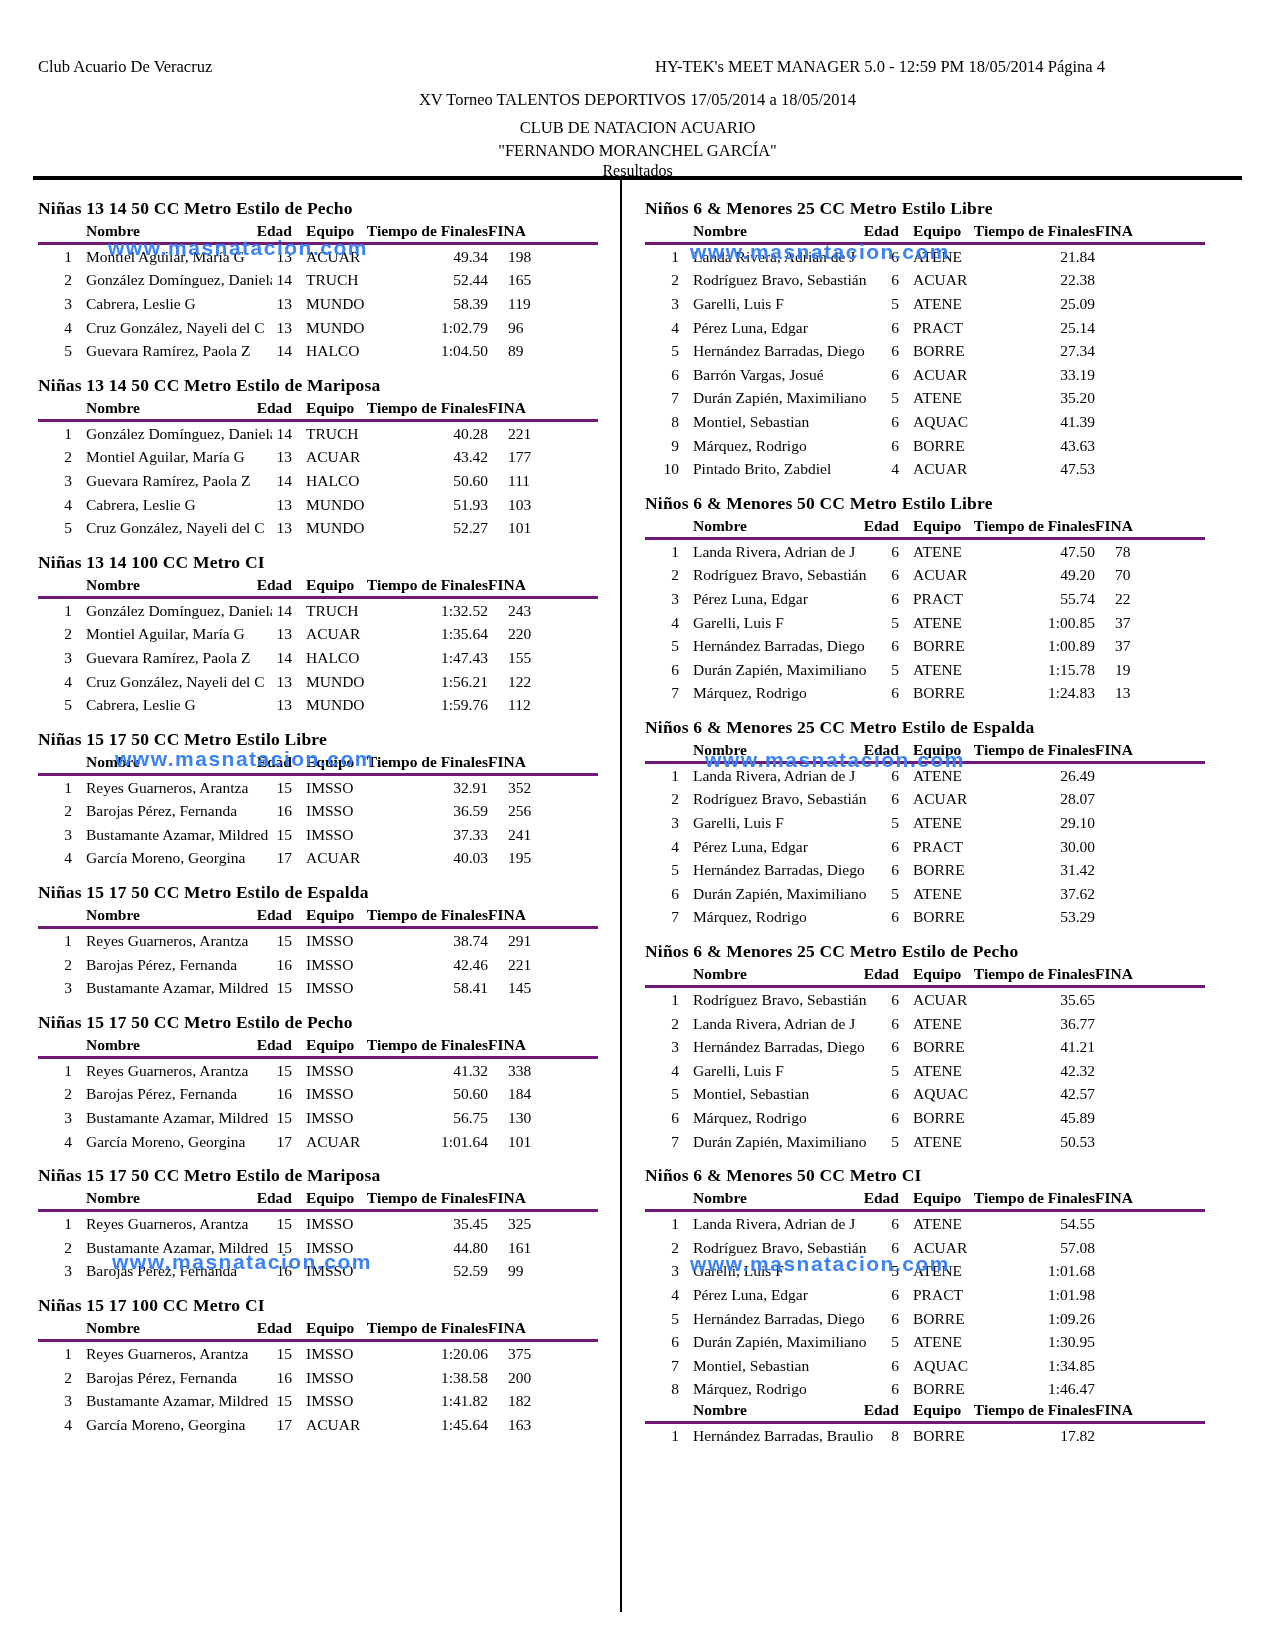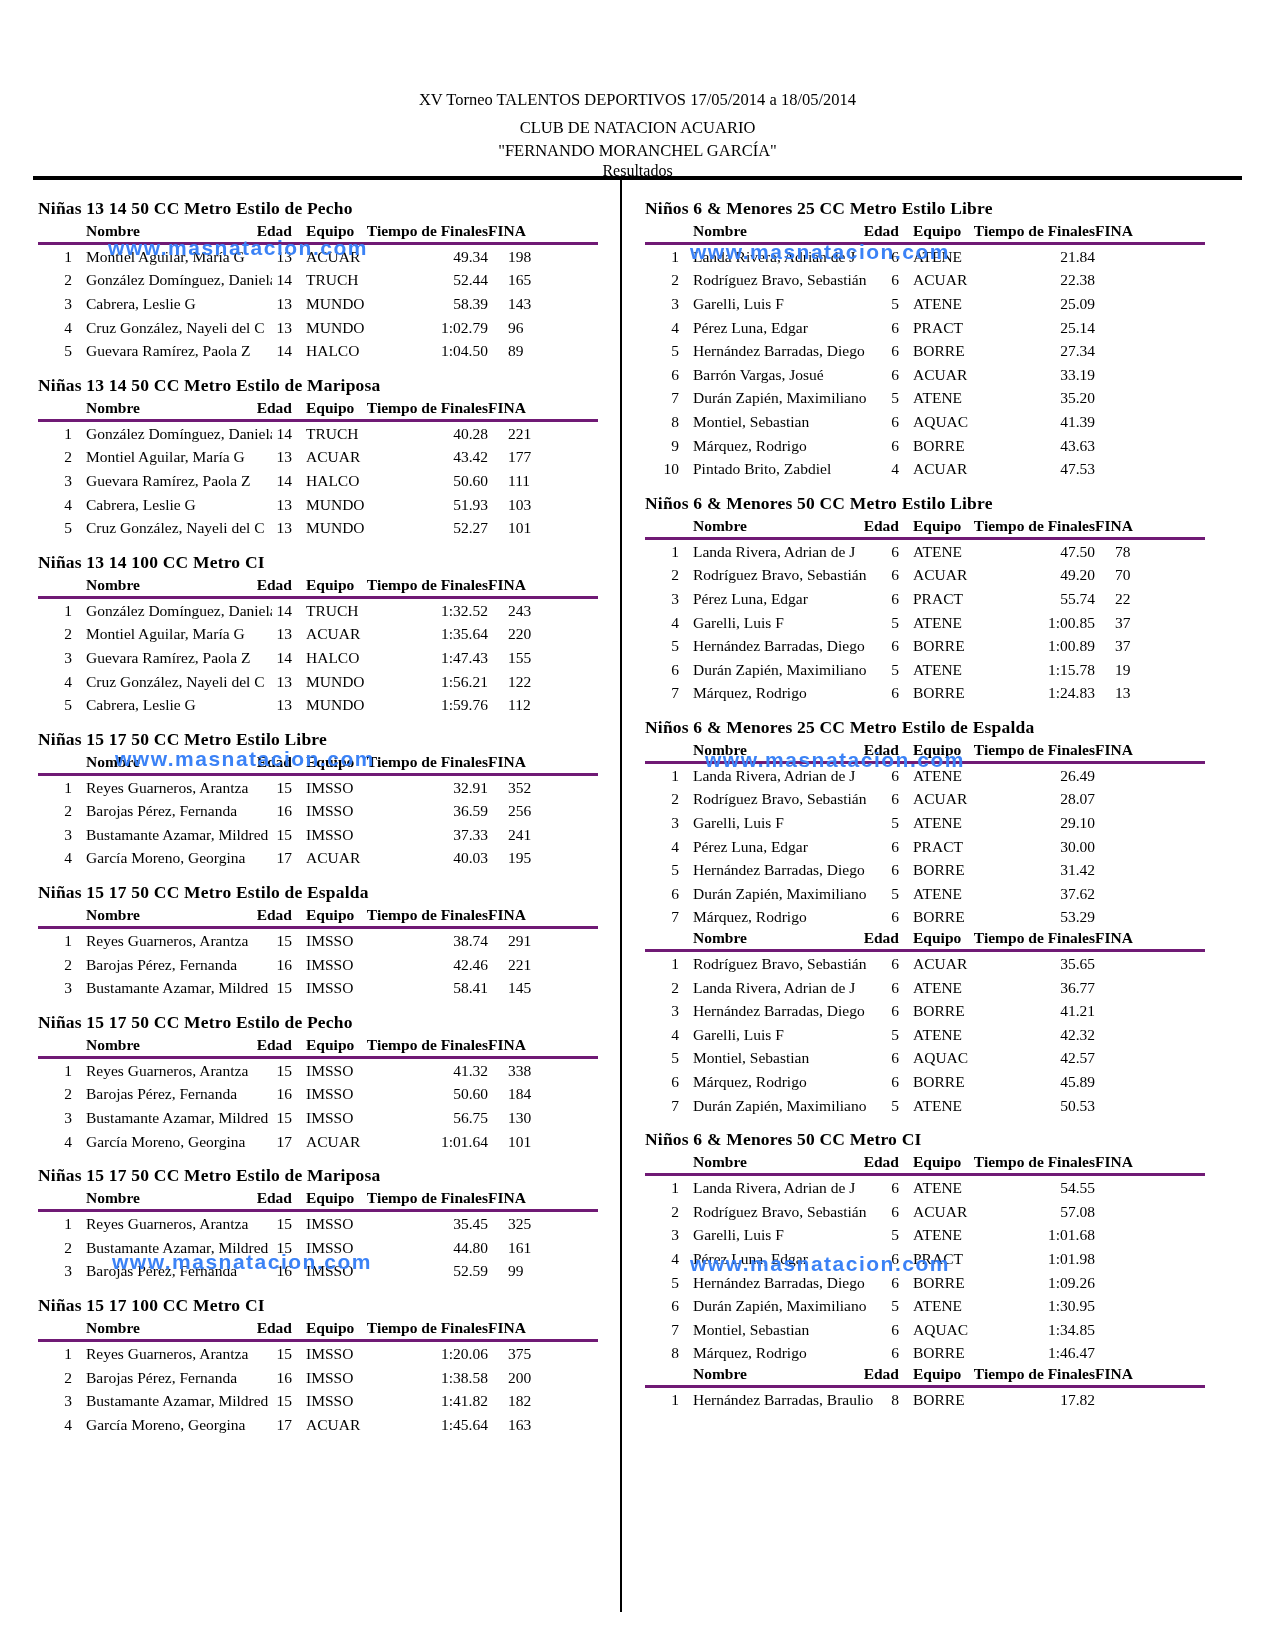--- a/index.html
+++ b/index.html
@@ -40,20 +40,24 @@
   .c-time{width:118px;padding-right:20px;text-align:right;flex:none;}
   .c-fina{width:90px;flex:none;}
 
   .watermark{position:absolute;font-family:"Liberation Sans", sans-serif;font-size:21px;font-weight:bold;color:#3b82f6;letter-spacing:1.5px;white-space:nowrap;pointer-events:none;}
 </style>
 </head>
 <body>
 
 <div class="page">
 
+  <div class="line-club-mgr">
+    <span>Club Acuario De Veracruz</span>
+    <span class="mgr">HY-TEK's MEET MANAGER 5.0 - 12:59 PM  18/05/2014  Página 4</span>
+  </div>
 
   <div class="center-line t-title">XV  Torneo TALENTOS DEPORTIVOS   17/05/2014 a 18/05/2014</div>
   <div class="center-line t-sub1">CLUB DE NATACION ACUARIO</div>
   <div class="center-line t-sub2">"FERNANDO MORANCHEL GARCÍA"</div>
   <div class="center-line t-res">Resultados</div>
 
   <div class="top-rule"></div>
   <div class="v-rule"></div>
 
   <div class="col" id="col-left">
@@ -82,21 +86,21 @@
           <span class="c-team">TRUCH</span>
           <span class="c-time">52.44</span>
           <span class="c-fina">165</span>
         </div>
         <div class="row">
           <span class="c-place">3</span>
           <span class="c-name">Cabrera, Leslie G</span>
           <span class="c-age">13</span>
           <span class="c-team">MUNDO</span>
           <span class="c-time">58.39</span>
-          <span class="c-fina">143</span>
+          <span class="c-fina">119</span>
         </div>
         <div class="row">
           <span class="c-place">4</span>
           <span class="c-name">Cruz González, Nayeli del C</span>
           <span class="c-age">13</span>
           <span class="c-team">MUNDO</span>
           <span class="c-time">1:02.79</span>
           <span class="c-fina">96</span>
         </div>
         <div class="row">
@@ -630,20 +634,21 @@
         <div class="row">
           <span class="c-place">7</span>
           <span class="c-name">Márquez, Rodrigo</span>
           <span class="c-age">6</span>
           <span class="c-team">BORRE</span>
           <span class="c-time">53.29</span>
           <span class="c-fina"></span>
         </div>
       </div>
       <div class="section">
+        <div class="sec-title">Niños 6 &amp; Menores 25 CC Metro Estilo de Pecho</div>
         <div class="sec-header">
           <span class="h-place"></span>
           <span class="h-name">Nombre</span>
           <span class="h-edad">Edad</span>
           <span class="h-equipo">Equipo</span>
           <span class="h-tiempo">Tiempo de Finales</span>
           <span class="h-fina">FINA</span>
         </div>
         <div class="row">
           <span class="c-place">1</span>

